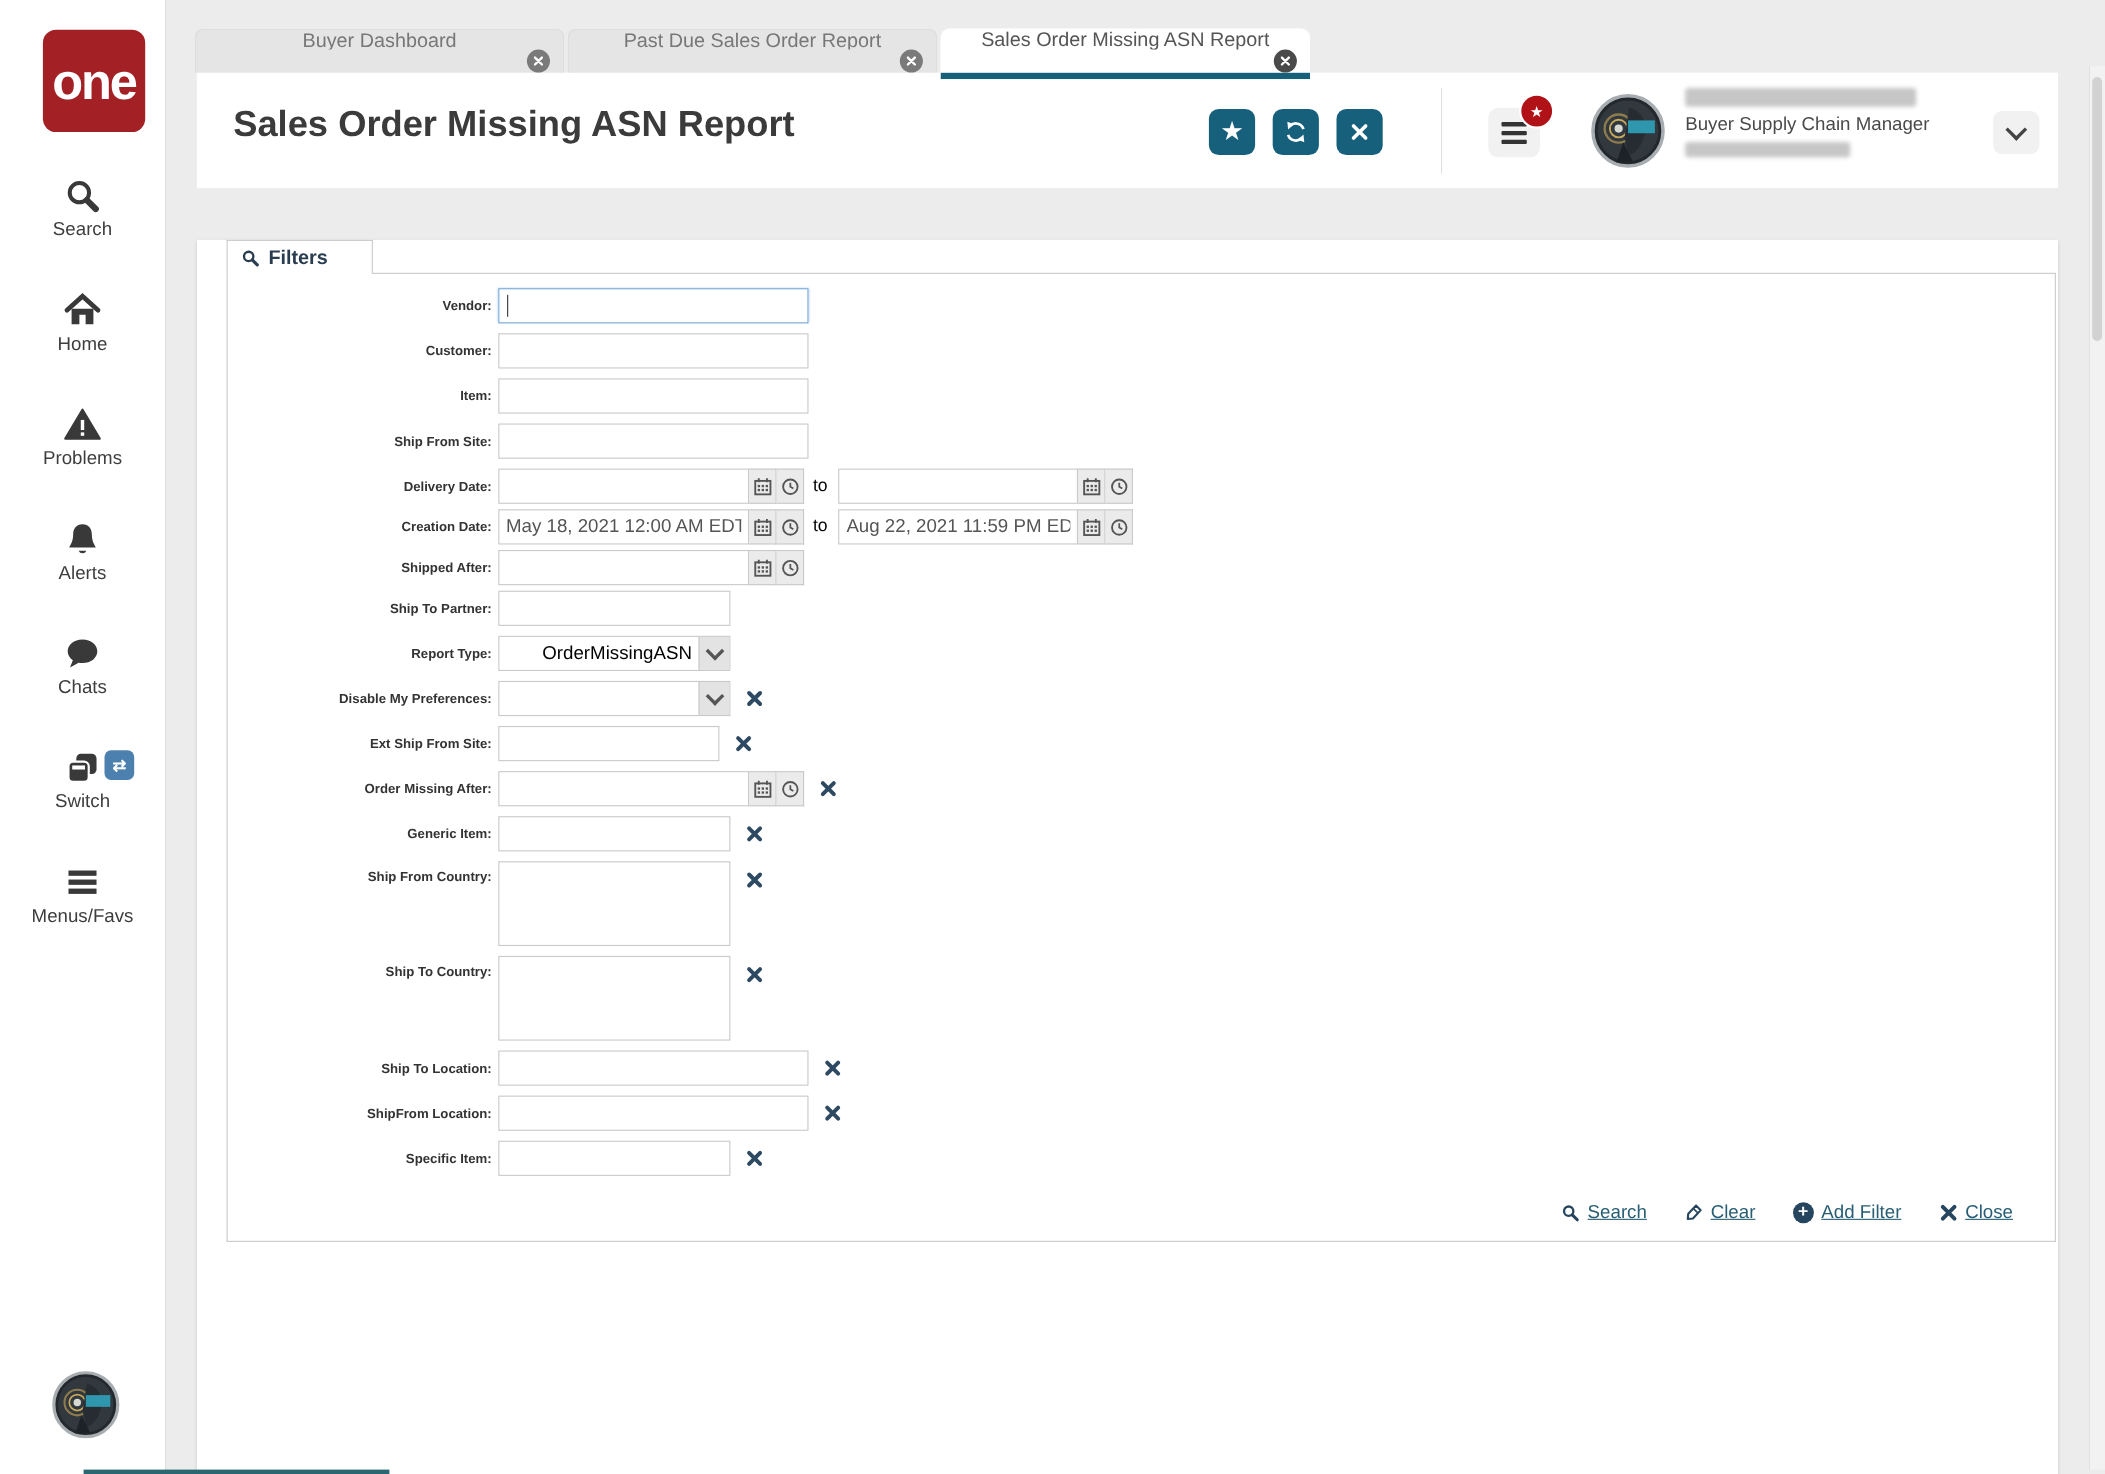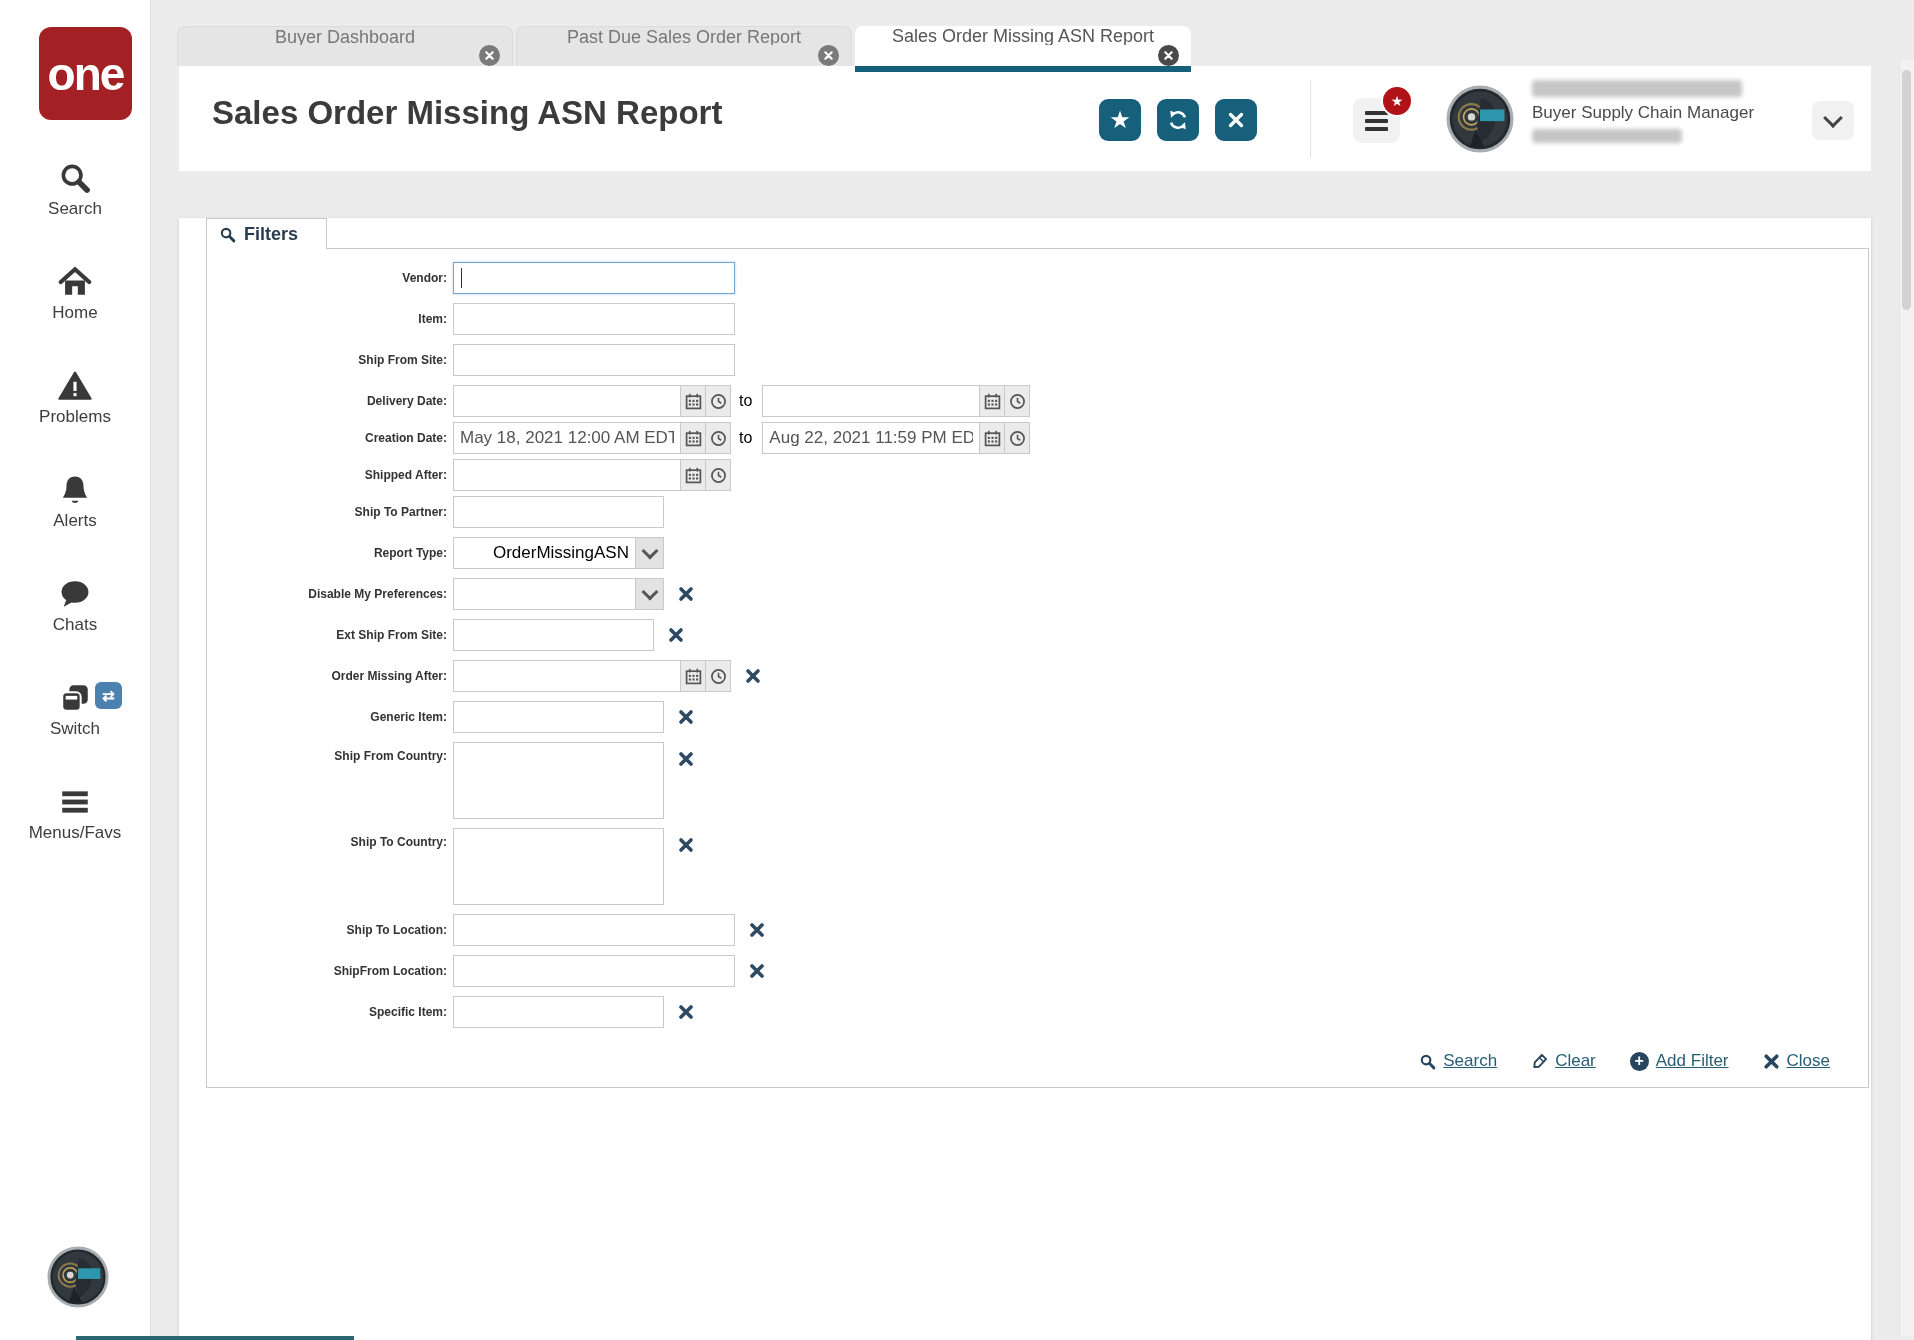--- a/index.html
+++ b/index.html
@@ -65,21 +65,21 @@
   .chev-btn{position:absolute;left:1633px;top:35px;width:42px;height:39px;background:#f1f1f1;
             border-radius:8px;display:flex;align-items:center;justify-content:center;cursor:pointer;}
   .chev{width:11px;height:11px;border-right:3px solid #444;border-bottom:3px solid #444;
         transform:rotate(45deg);margin-top:-5px;}
 
   
   .card{margin:7px 0 0 29px;width:1692px;height:1132px;background:#fff;
         box-shadow:0 1px 3px rgba(0,0,0,.18);box-sizing:border-box;}
   .panel-head{display:flex;margin:47px 2px 0 27px;height:31px;}
   .filters-tab{height:31px;box-sizing:border-box;border:1px solid #c9c9c9;border-bottom:none;
-               background:#fff;display:flex;align-items:center;gap:8px;padding:0 28px 0 12px;cursor:pointer;}
+               background:#fff;display:flex;align-items:center;gap:8px;padding:0 40px 0 12px;cursor:pointer;}
   .filters-tab svg{width:17px;height:17px;}
   .filters-label{font-size:18px;font-weight:bold;color:#2a3d50;}
   .panel-head-line{flex:1;height:31px;box-sizing:border-box;border-bottom:1px solid #c9c9c9;}
   .panel-body{margin:0 2px 0 27px;border:1px solid #c9c9c9;border-top:none;
               padding:13px 24px 10px 0;box-sizing:border-box;}
 
   .frow{display:flex;align-items:center;margin-bottom:9px;}
   .frow.tight{margin-bottom:5px;}
   .frow.top{align-items:flex-start;}
   .frow.top .flabel{padding-top:7px;}
@@ -326,20 +326,24 @@
       <div class="panel-body">
 
         <div class="frow">
           <span class="flabel">Vendor:</span>
           <span class="fieldwrap">
               <input class="tinput w-std focused" style="">
               <span class="caret"></span>
             </span>
         </div>
 
+        <div class="frow">
+          <span class="flabel">Customer:</span>
+          <input class="tinput w-std" style="">
+        </div>
 
         <div class="frow">
           <span class="flabel">Item:</span>
           <input class="tinput w-std" style="">
         </div>
 
         <div class="frow">
           <span class="flabel">Ship From Site:</span>
           <input class="tinput w-std" style="">
         </div>

